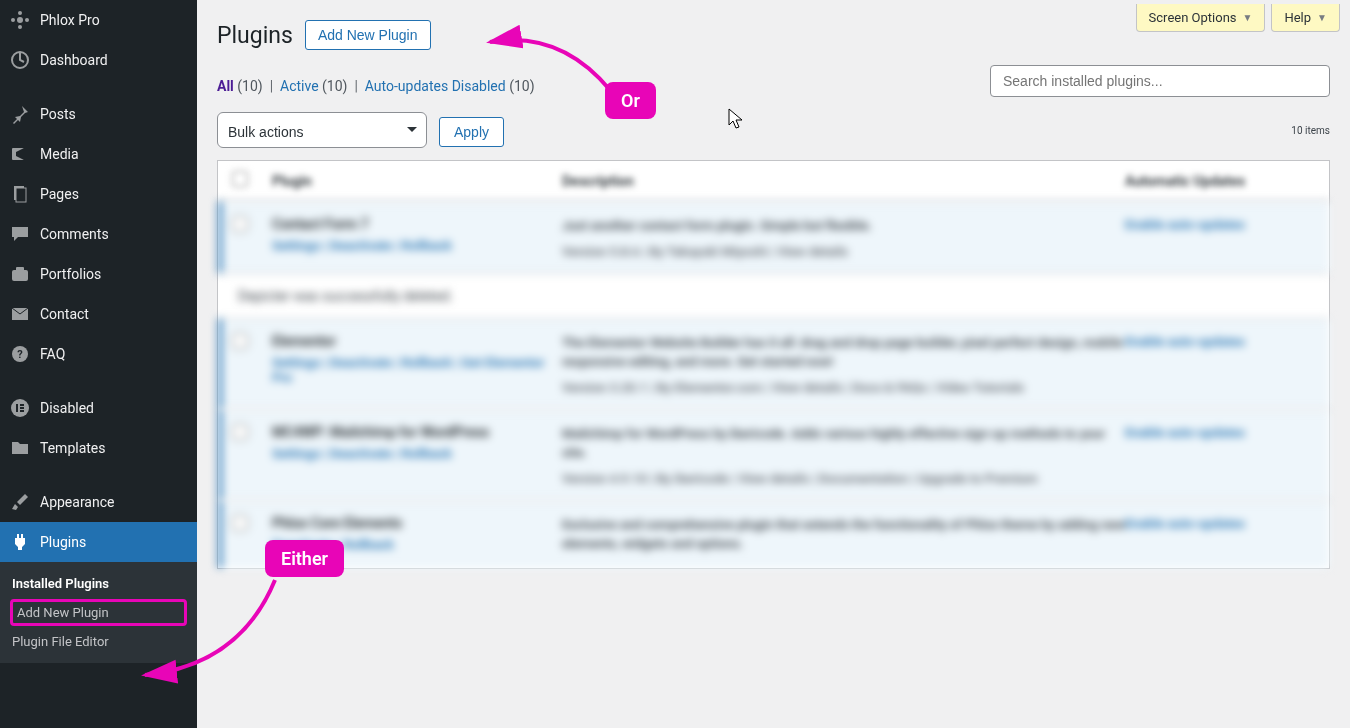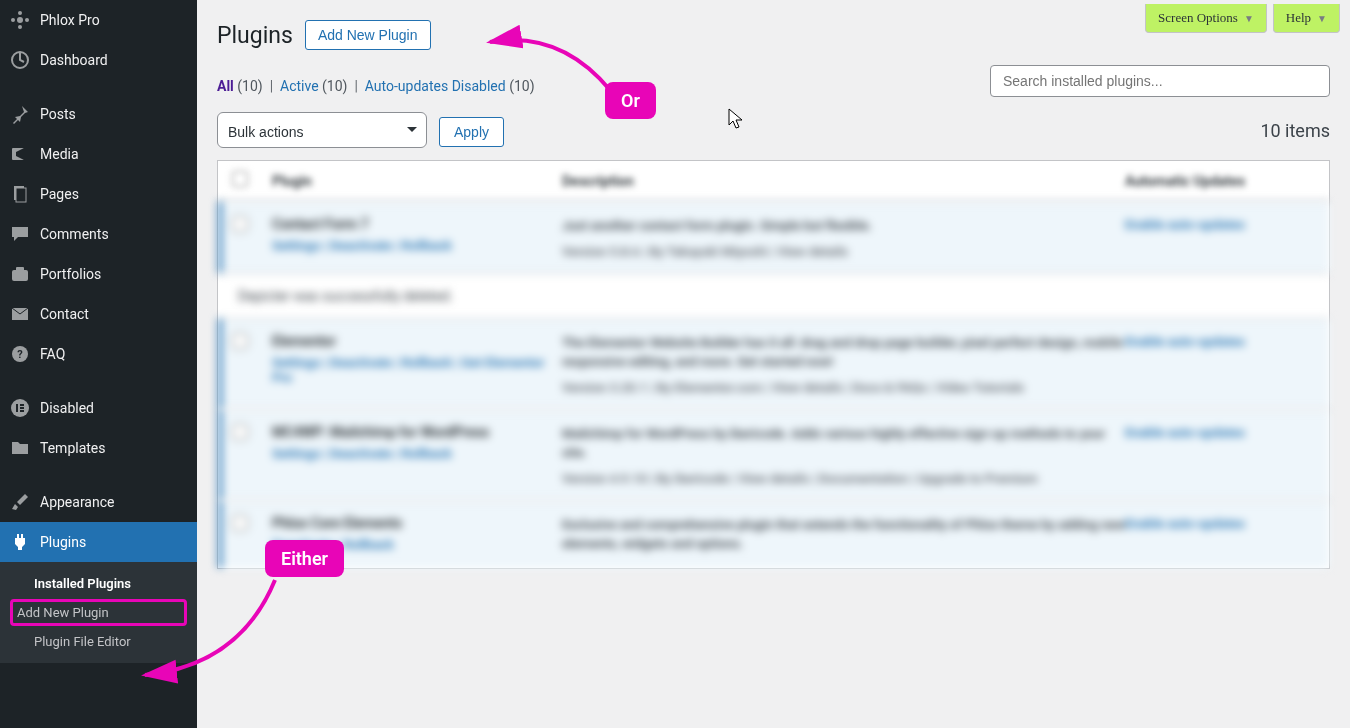--- a/index.html
+++ b/index.html
@@ -50,25 +50,24 @@
   top: 50%;
   transform: translateY(-50%);
   border: 8px solid transparent;
   border-right-color: #f0f0f1;
 }
 .submenu {
   background: #2c3338;
   padding: 8px 0;
 }
 .submenu-item {
-  padding: 6px 6px;
+  padding: 6px 12px;
   font-size: 13px;
   color: #c3c4c7;
   cursor: pointer;
-  margin-left: 28px;
 }
 .submenu-item.current { color: #fff; font-weight: 600; }
 .submenu-item.highlighted {
   border: 3px solid #e805b7;
   border-radius: 4px;
   margin: 2px 10px;
   padding: 3px 4px;
 }
 .main {
   position: absolute;
@@ -79,32 +78,31 @@
   padding: 0 20px;
 }
 .top-right {
   position: absolute;
   right: 10px;
   top: 4px;
   display: flex;
   gap: 6px;
 }
 .tab-btn {
-  background: #bef264;
+  background: #fef9c3;
   border: 1px solid #c3c4c7;
   border-top: none;
   border-radius: 0 0 4px 4px;
   padding: 6px 12px;
   font-size: 13px;
   color: #2c3338;
   display: flex;
   align-items: center;
   gap: 6px;
   cursor: pointer;
-  font-family: Liberation Serif, serif;
 }
 .page-header {
   display: flex;
   align-items: center;
   gap: 12px;
   padding-top: 20px;
 }
 .page-title {
   font-size: 23px;
   font-weight: 400;
@@ -173,21 +171,21 @@
 .apply-btn {
   border: 1px solid #2271b1;
   color: #2271b1;
   background: #fff;
   border-radius: 3px;
   padding: 6px 14px;
   font-size: 14px;
   margin-left: 8px;
   cursor: pointer;
 }
-.items-count { font-size: 18px; color: #3c434a; }
+.items-count { font-size: 10px; color: #3c434a; }
 .plugins-table {
   margin-top: 12px;
   background: #fff;
   border: 1px solid #c3c4c7;
   font-size: 14px;
 }
 .table-head {
   display: flex;
   padding: 10px 14px;
   border-bottom: 1px solid #c3c4c7;

